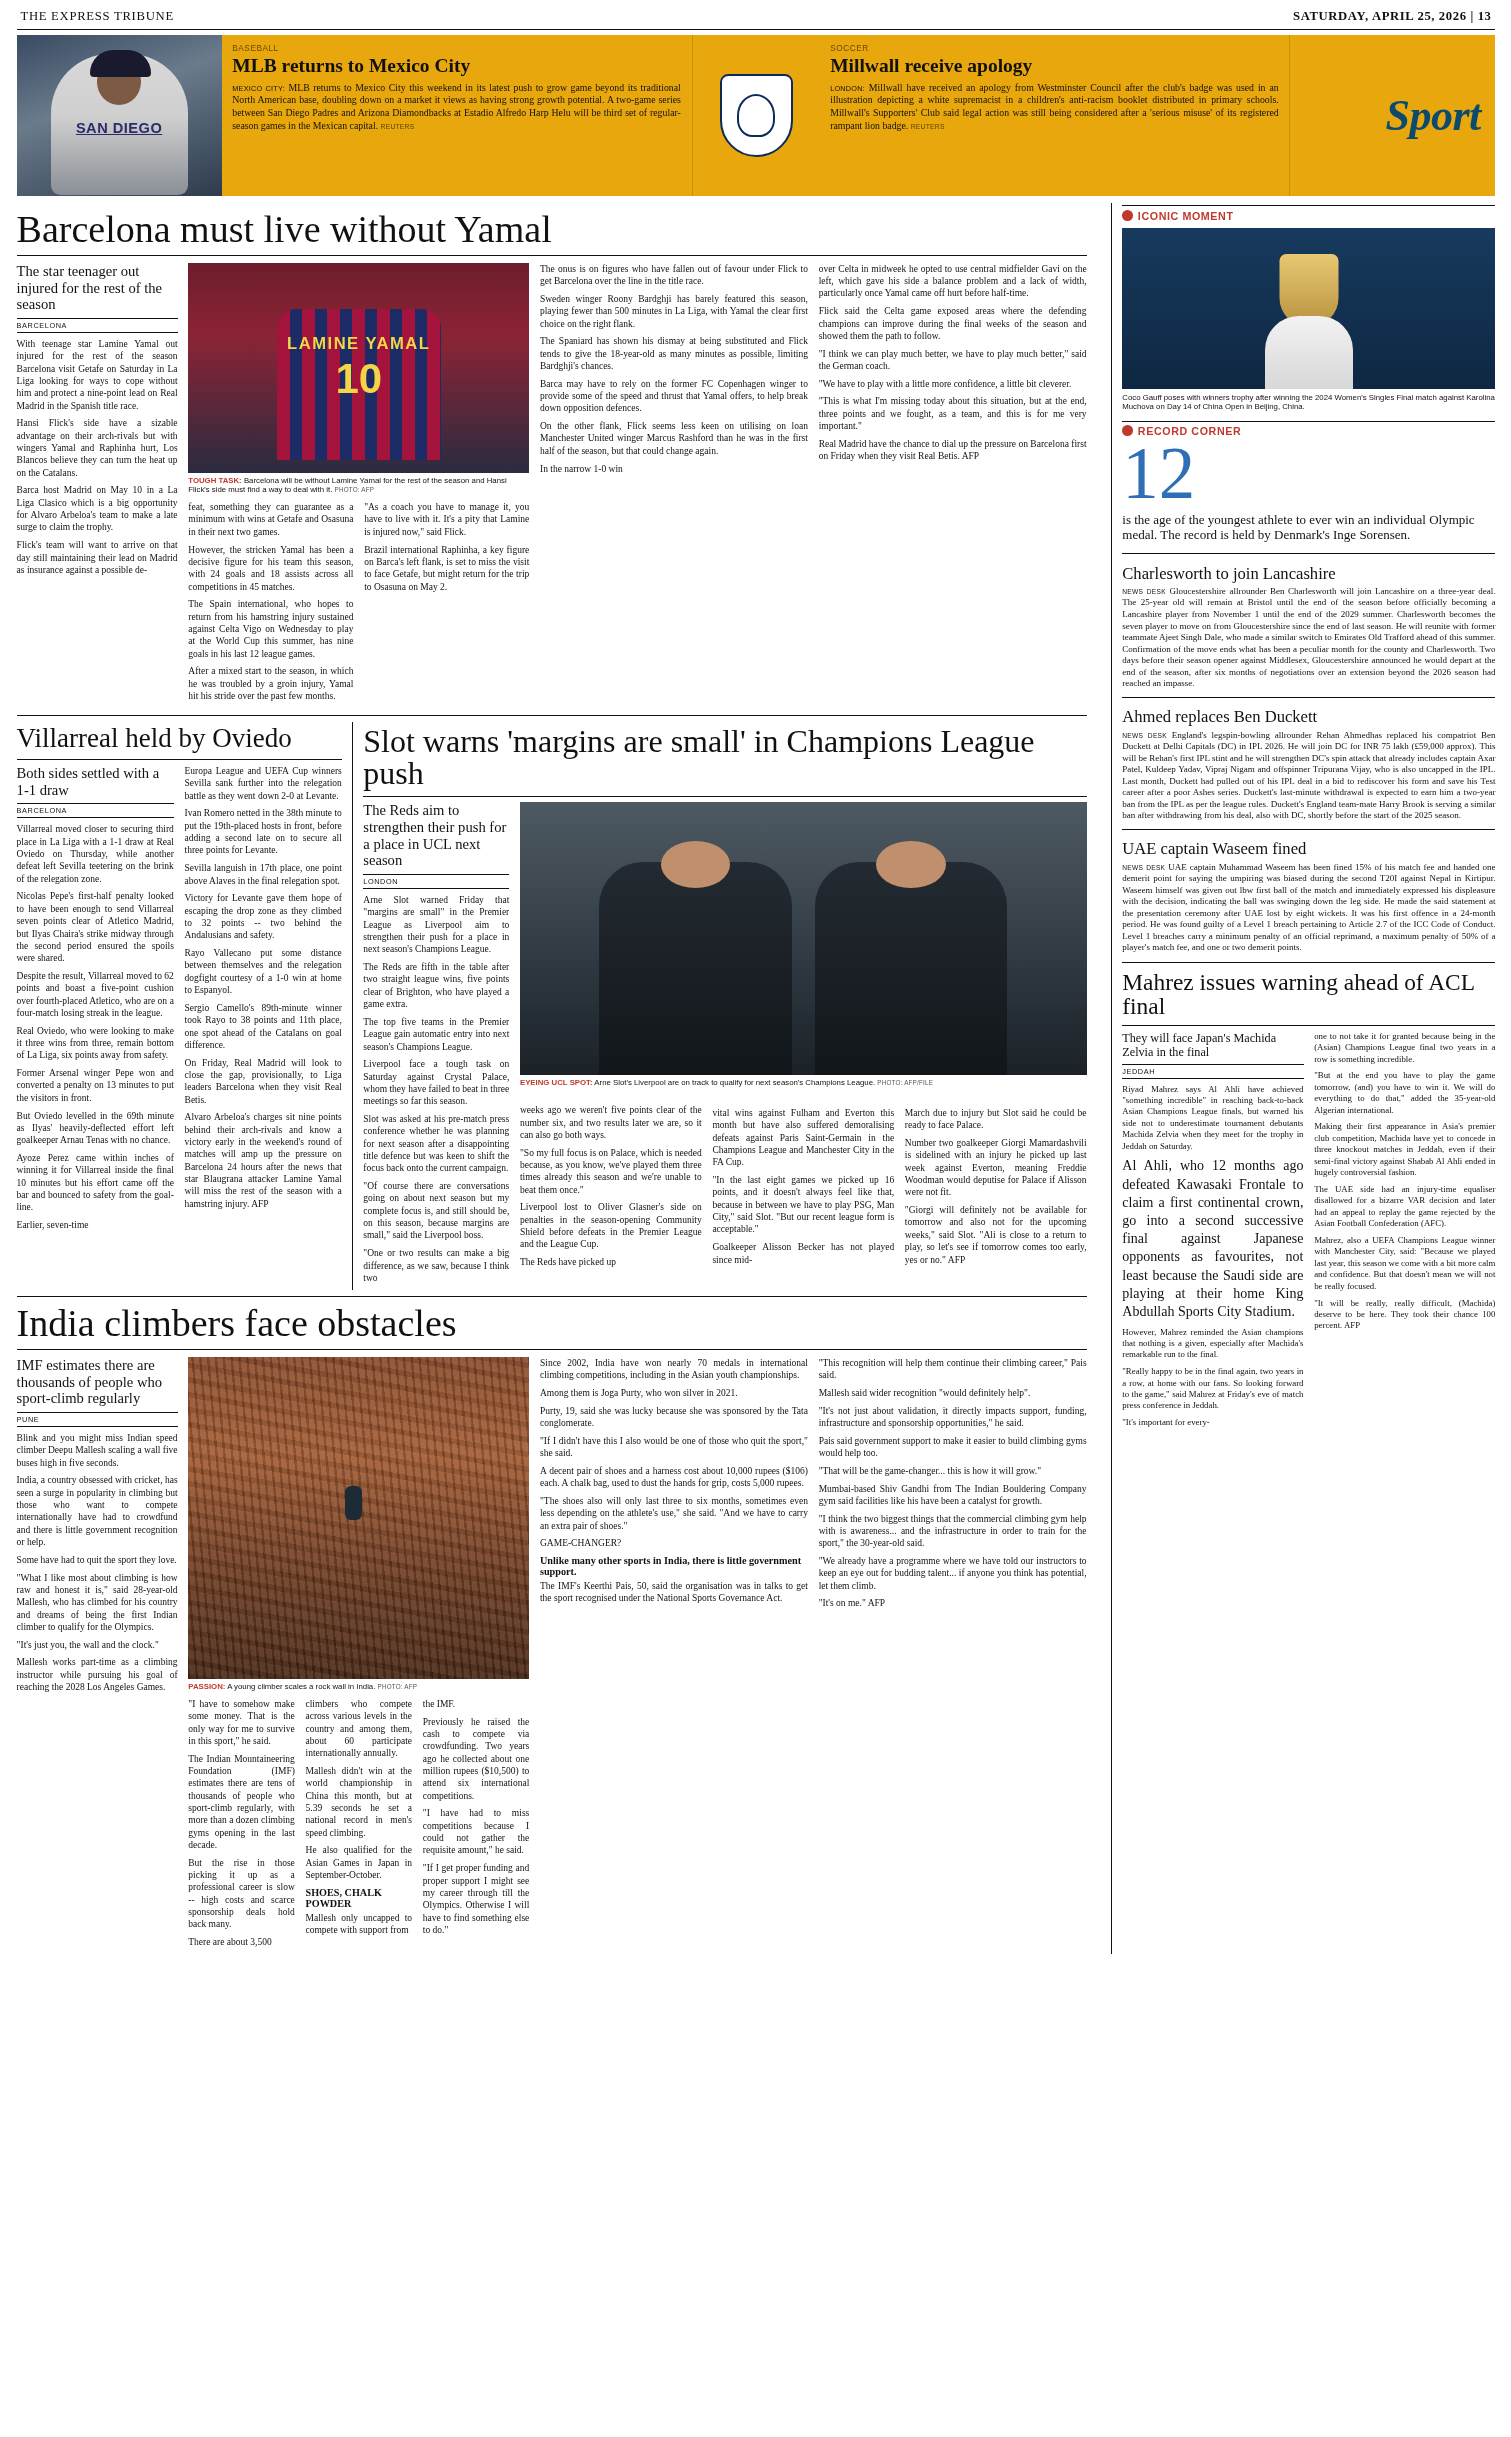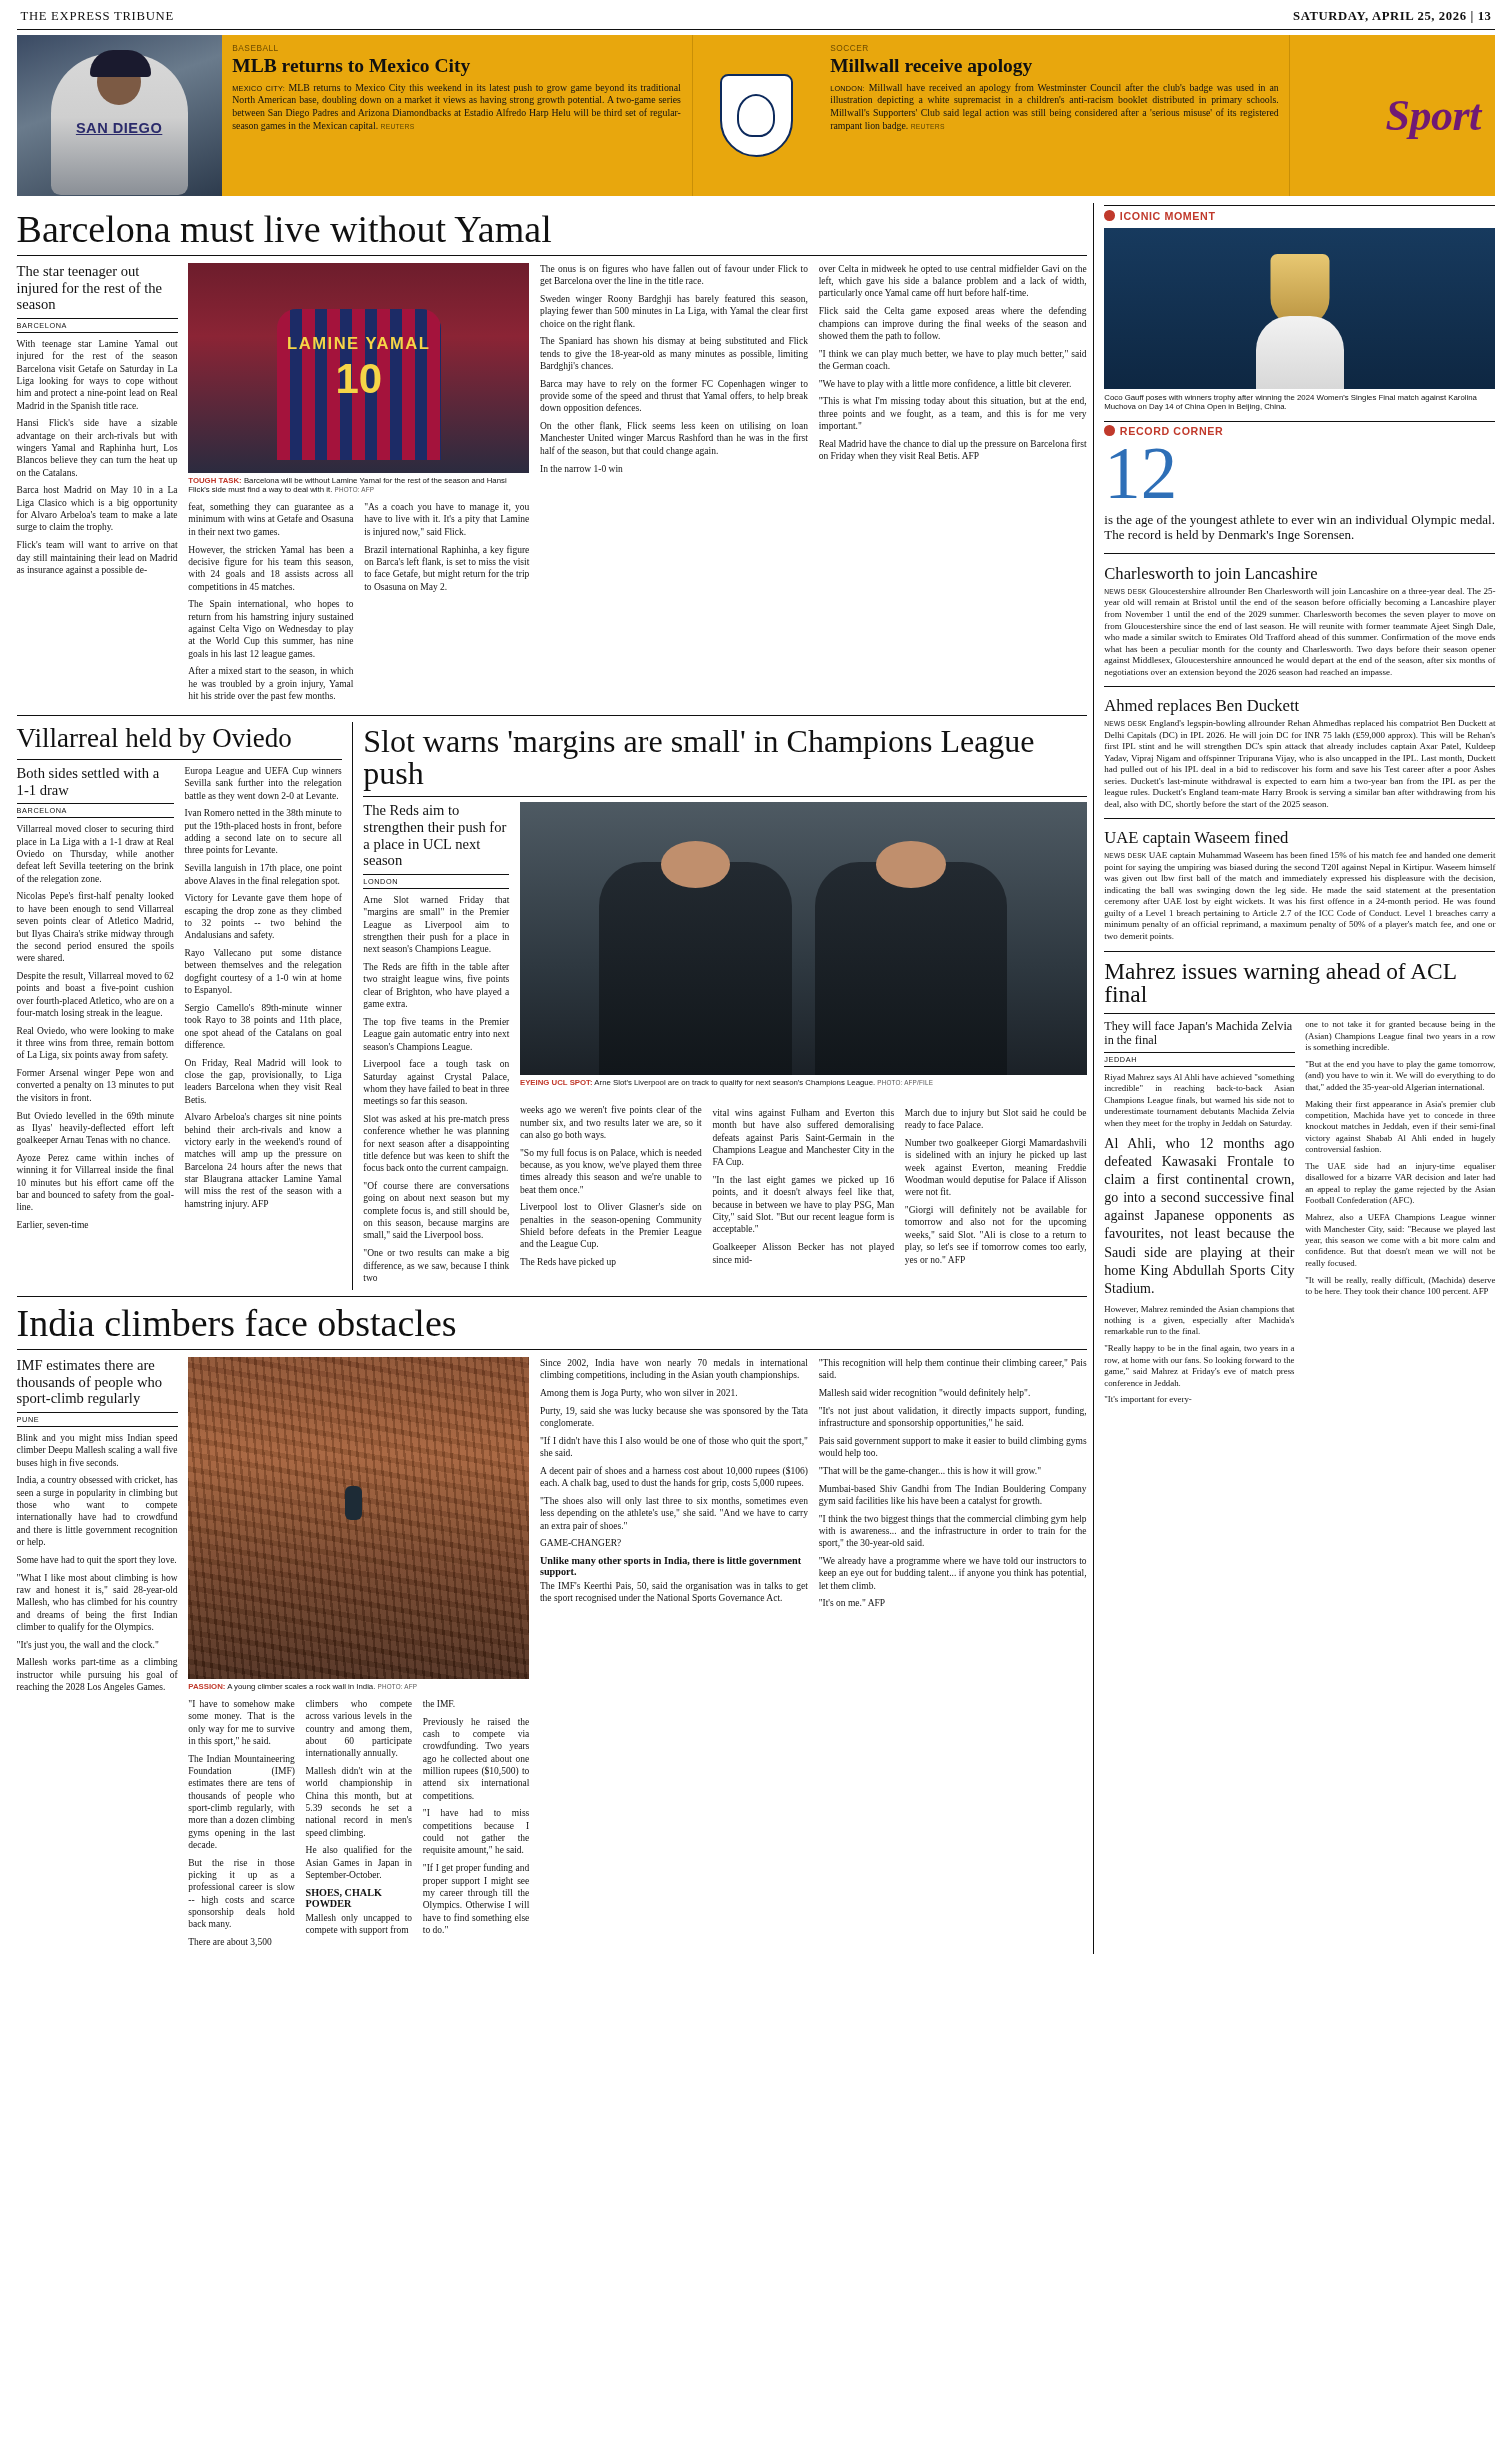--- a/index.html
+++ b/index.html
@@ -79,26 +79,26 @@
   .crest:after{
     content:""; width:34px; height:39px; border:2.4px solid #0d2a5c; border-radius:50% 50% 40% 40%;
     background:#fff;
   }
   .topband .sportword {
     width: 205px; flex:0 0 205px; display:flex; align-items:center; justify-content:flex-end;
     padding-right: 14.6px;
   }
   .sportword span {
     font-family:"Liberation Serif", serif; font-style:italic; font-weight:bold;
-    color:#701a75; font-size:44px; letter-spacing:-0.5px;
+    color:#0c4a6e; font-size:44px; letter-spacing:-0.5px;
   }
 
   
   .main {
-    display:flex; gap: 6px; margin-top: 7.8px;
+    display:flex; gap: 24px; margin-top: 7.8px;
   }
   .col-left { width: 1070px; flex:0 0 1070px; }
   .col-right { width: 395px; flex:1 1 auto; border-left: 1px solid #111; padding-left: 10.7px; }
 
   hr.rule { border:0; border-top:1px solid #111; margin: 6.8px 0; }
   hr.thin { border:0; border-top:0.5px solid #111; margin: 4.9px 0; }
 
   h1.headline {
     font-family:"Liberation Serif", serif; font-weight:normal;
     font-size: 38px; line-height:1.0; margin: 2.9px 0 6.8px 0;

